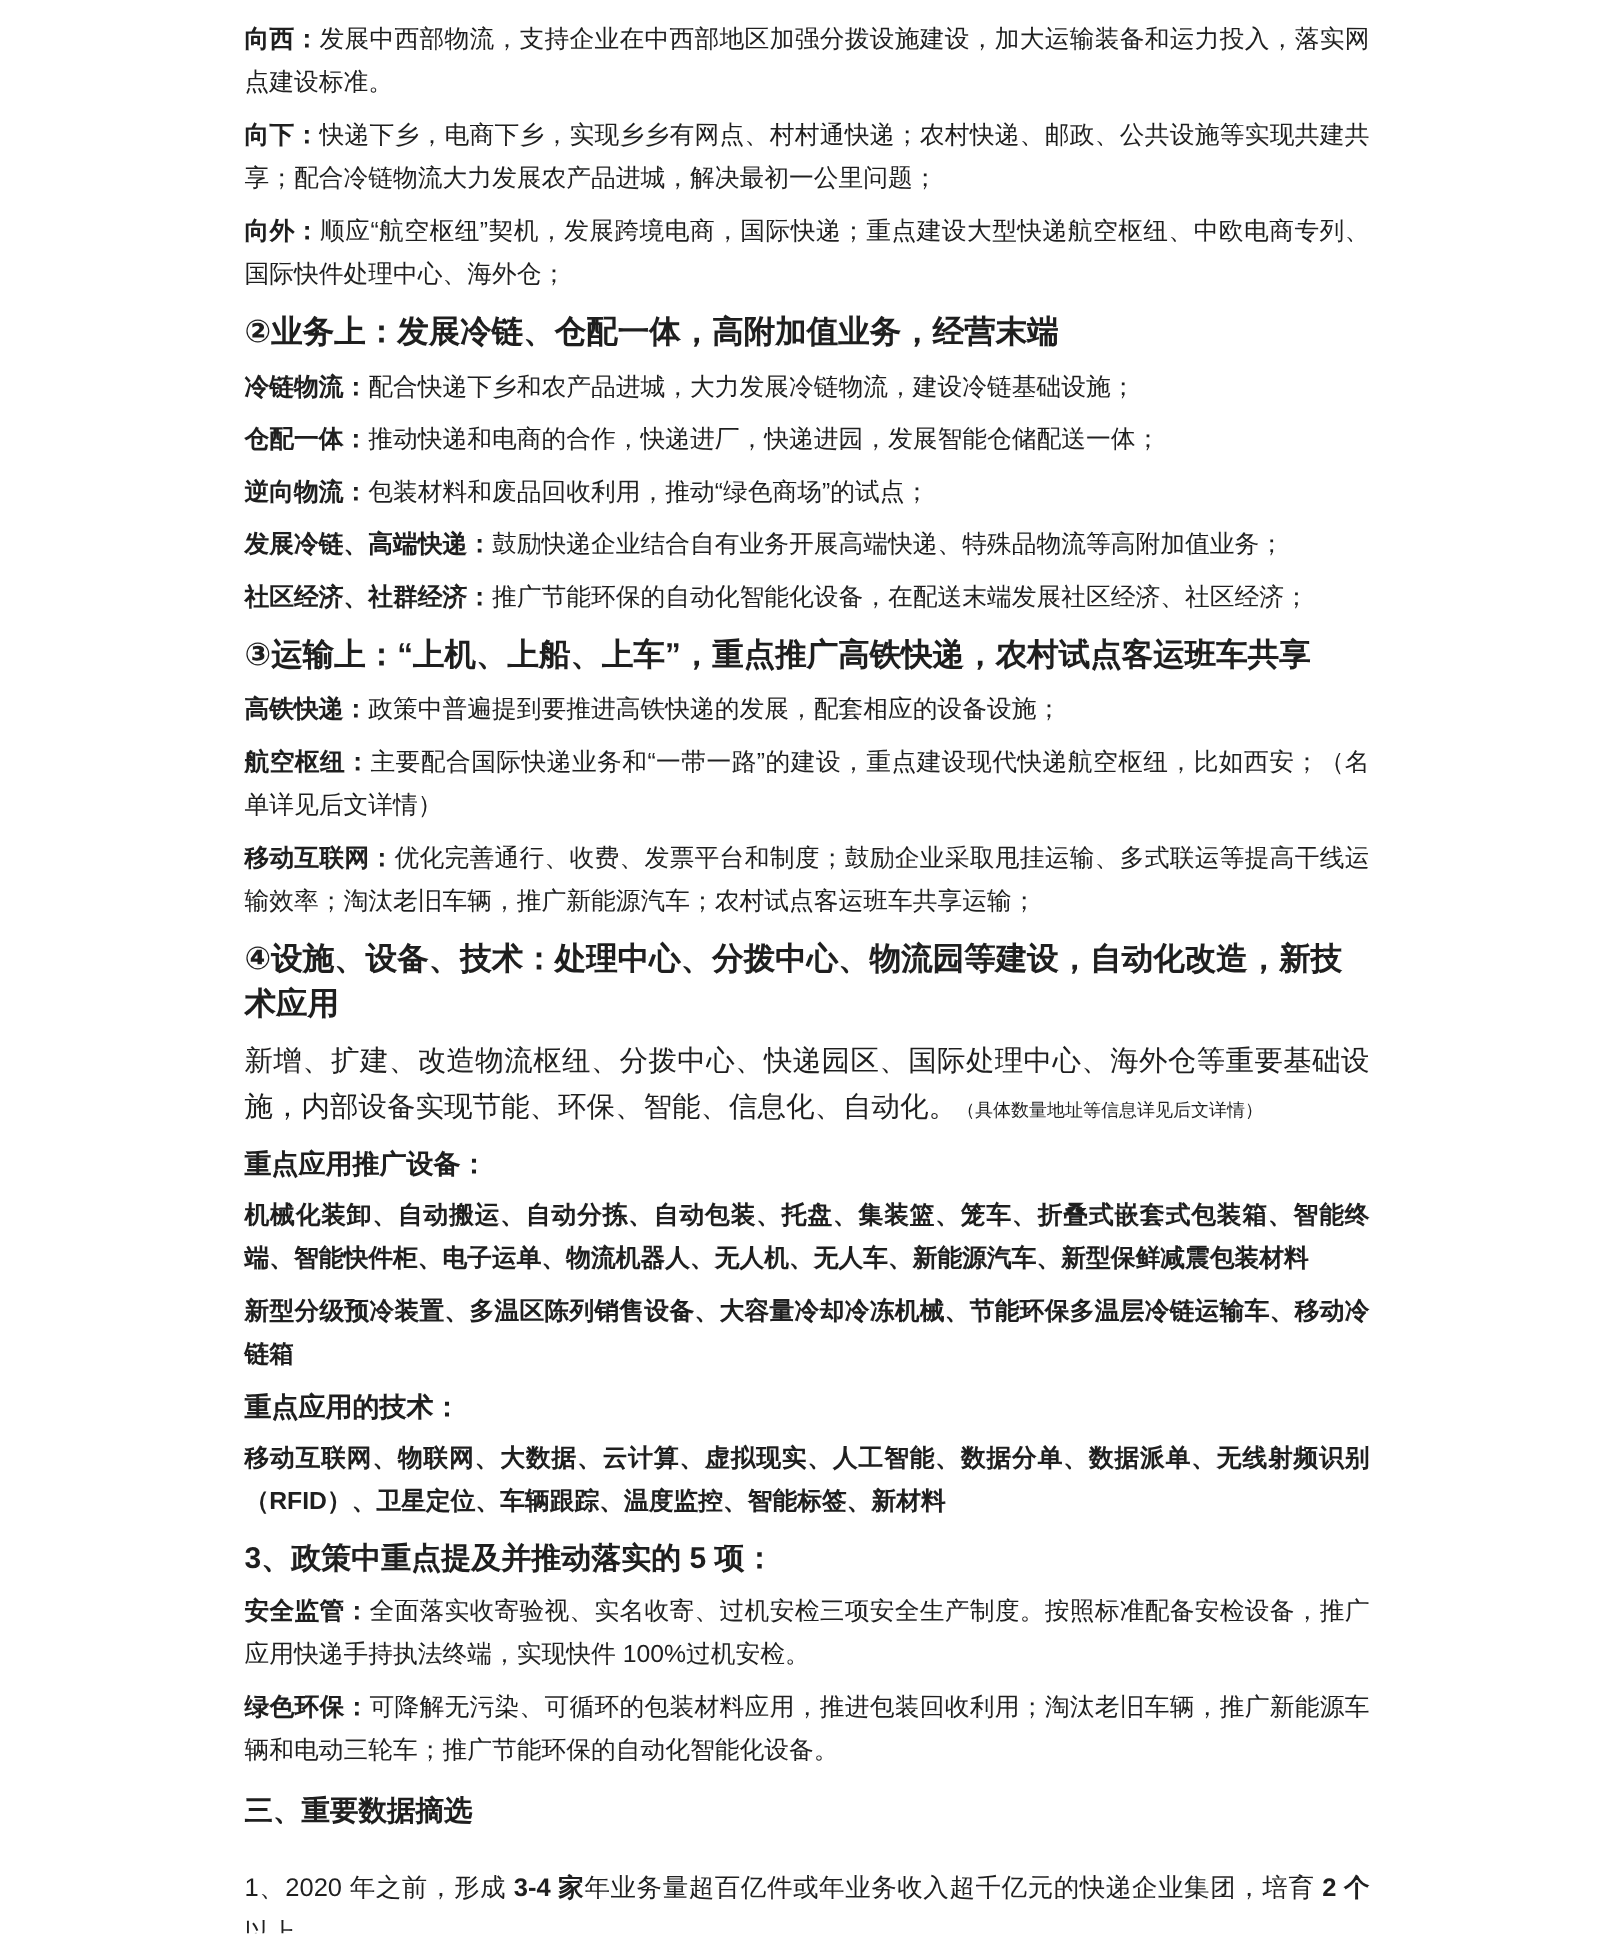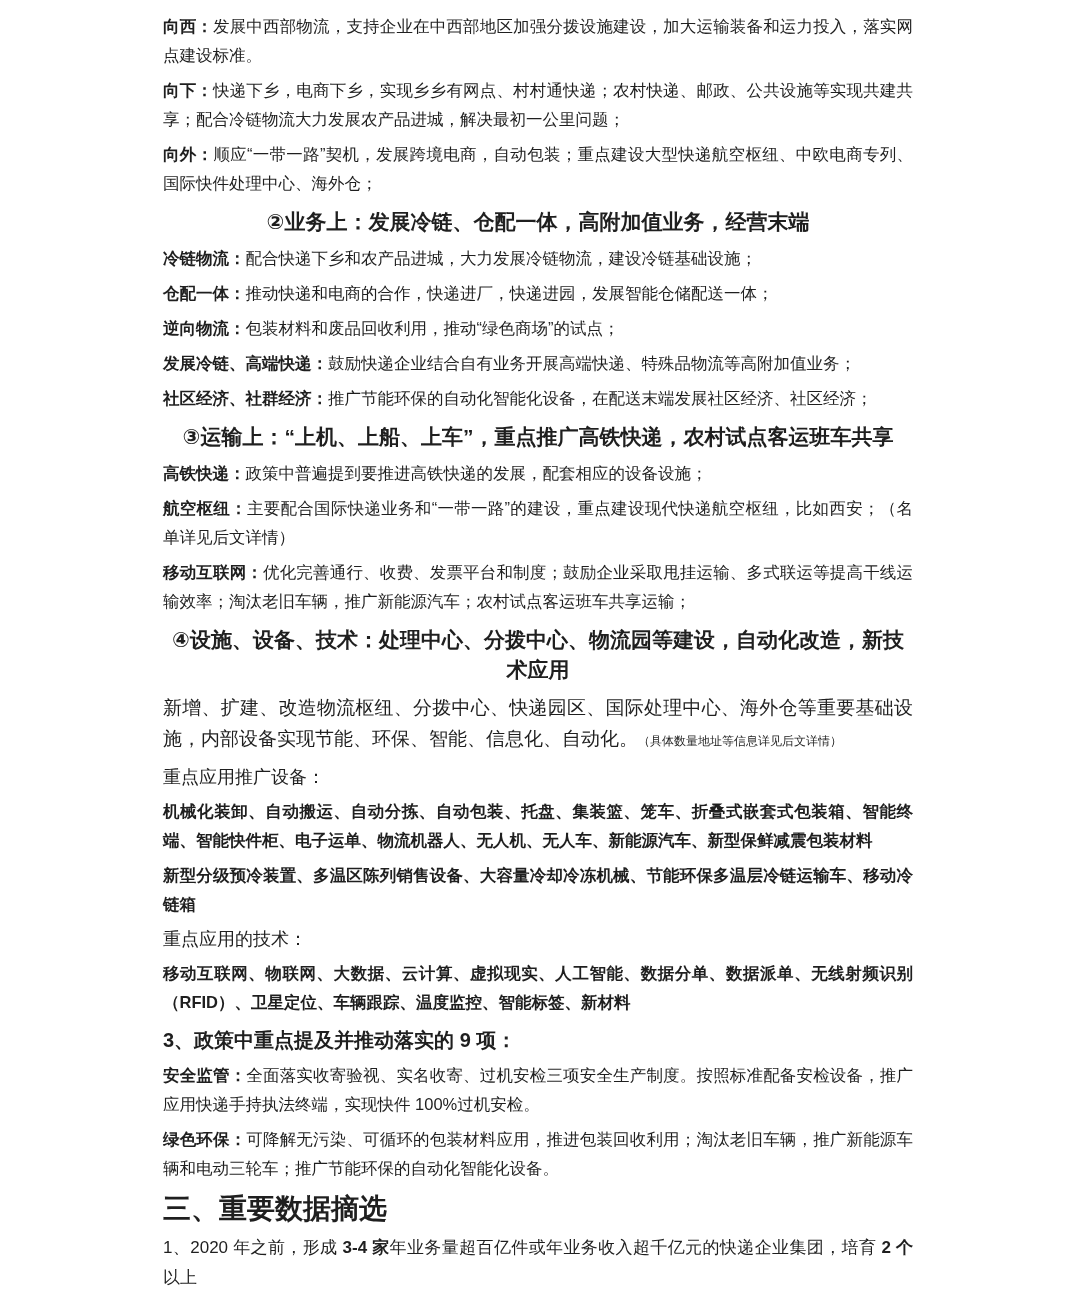--- a/index.html
+++ b/index.html
@@ -24,63 +24,62 @@
     margin: 0 0 6px 0;
   }
   .p .lead { font-weight: 700; }
   .p b { font-weight: 700; }
   .p.bold-list { font-weight: 700; }
   .h2 {
     font-size: 21px;
     line-height: 30px;
     font-weight: 700;
     margin: 9px 0 7px 0;
-    text-align: center;
   }
   .sub {
     font-size: 18px;
     line-height: 29px;
-    font-weight: 400;
+    font-weight: 700;
     margin: 5px 0 5px 0;
   }
   .fac {
     font-size: 19px;
     line-height: 31px;
     text-align: justify;
     margin: 2px 0 6px 0;
   }
   .fac .note { font-size: 12px; }
   .h3 {
     font-size: 20px;
     line-height: 30px;
     font-weight: 700;
     margin: 8px 0 6px 0;
   }
   .h1 {
-    font-size: 28px;
+    font-size: 19px;
     line-height: 32px;
     font-weight: 700;
-    margin: 10px 0 8px 0;
+    margin: 10px 0 20px 0;
   }
   .p.last {
     font-size: 17px;
     line-height: 30px;
   }
 </style>
 </head>
 <body>
 
 <div class="page">
   <div class="content">
 
     <p class="p"><span class="lead">向西：</span><span>发展中西部物流，支持企业在中西部地区加强分拨设施建设，加大运输装备和运力投入，落实网点建设标准。</span></p>
 
     <p class="p"><span class="lead">向下：</span><span>快递下乡，电商下乡，实现乡乡有网点、村村通快递；农村快递、邮政、公共设施等实现共建共享；配合冷链物流大力发展农产品进城，解决最初一公里问题；</span></p>
 
-    <p class="p"><span class="lead">向外：</span><span>顺应“一带一路”契机，发展跨境电商，自动包装；重点建设大型快递航空枢纽、中欧电商专列、国际快件处理中心、海外仓；</span></p>
+    <p class="p"><span class="lead">向外：</span><span>顺应“航空枢纽”契机，发展跨境电商，国际快递；重点建设大型快递航空枢纽、中欧电商专列、国际快件处理中心、海外仓；</span></p>
 
     <h2 class="h2">②业务上：发展冷链、仓配一体，高附加值业务，经营末端</h2>
 
     <p class="p"><span class="lead">冷链物流：</span><span>配合快递下乡和农产品进城，大力发展冷链物流，建设冷链基础设施；</span></p>
 
     <p class="p"><span class="lead">仓配一体：</span><span>推动快递和电商的合作，快递进厂，快递进园，发展智能仓储配送一体；</span></p>
 
     <p class="p"><span class="lead">逆向物流：</span><span>包装材料和废品回收利用，推动“绿色商场”的试点；</span></p>
 
     <p class="p"><span class="lead">发展冷链、高端快递：</span><span>鼓励快递企业结合自有业务开展高端快递、特殊品物流等高附加值业务；</span></p>
@@ -102,21 +101,21 @@
     <p class="sub">重点应用推广设备：</p>
 
     <p class="p bold-list">机械化装卸、自动搬运、自动分拣、自动包装、托盘、集装篮、笼车、折叠式嵌套式包装箱、智能终端、智能快件柜、电子运单、物流机器人、无人机、无人车、新能源汽车、新型保鲜减震包装材料</p>
 
     <p class="p bold-list">新型分级预冷装置、多温区陈列销售设备、大容量冷却冷冻机械、节能环保多温层冷链运输车、移动冷链箱</p>
 
     <p class="sub">重点应用的技术：</p>
 
     <p class="p bold-list">移动互联网、物联网、大数据、云计算、虚拟现实、人工智能、数据分单、数据派单、无线射频识别（RFID）、卫星定位、车辆跟踪、温度监控、智能标签、新材料</p>
 
-    <h3 class="h3">3、政策中重点提及并推动落实的 9 项：</h3>
+    <h3 class="h3">3、政策中重点提及并推动落实的 5 项：</h3>
 
     <p class="p"><span class="lead">安全监管：</span><span>全面落实收寄验视、实名收寄、过机安检三项安全生产制度。按照标准配备安检设备，推广应用快递手持执法终端，实现快件 100%过机安检。</span></p>
 
     <p class="p"><span class="lead">绿色环保：</span><span>可降解无污染、可循环的包装材料应用，推进包装回收利用；淘汰老旧车辆，推广新能源车辆和电动三轮车；推广节能环保的自动化智能化设备。</span></p>
 
     <h1 class="h1">三、重要数据摘选</h1>
 
     <p class="p last"><span>1、2020 年之前，形成 </span><b>3-4 家</b><span>年业务量超百亿件或年业务收入超千亿元的快递企业集团，培育 </span><b>2 个</b><span>以上</span></p>
 
   </div>

